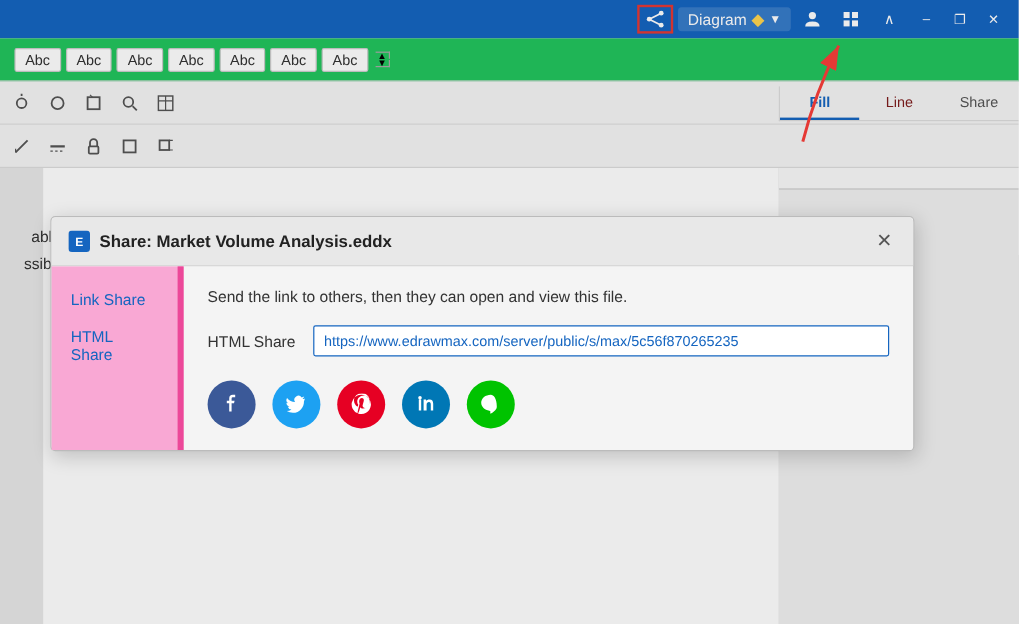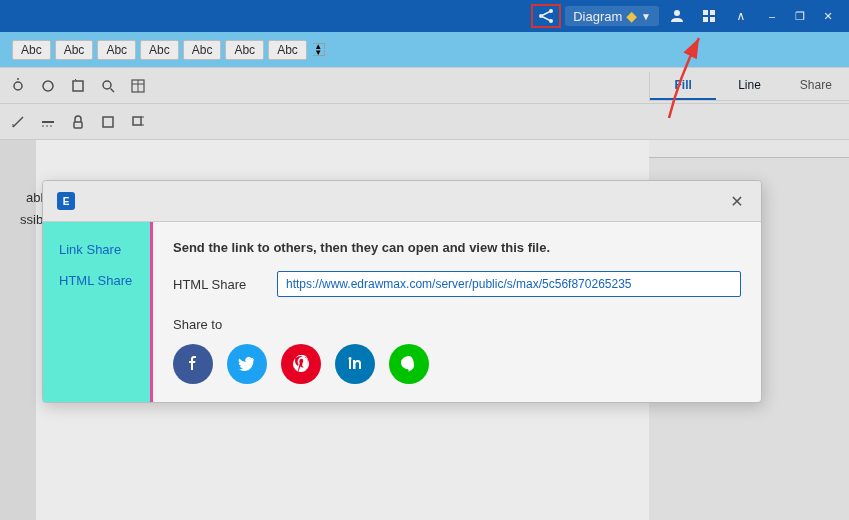--- a/index.html
+++ b/index.html
@@ -117,21 +117,21 @@
       border-right: 1px solid #ddd;
       display: flex;
       flex-direction: column;
       align-items: center;
       padding-top: 4px;
       gap: 2px;
     }
 
     
     .abc-row {
-      background: #7dd3fc;
+      background: #22c55e;
       border-bottom: 1px solid #ddd;
       height: 36px;
       display: flex;
       align-items: center;
       padding: 0 4px;
       gap: 4px;
     }
     .abc-btn {
       padding: 2px 8px;
       border: 1px solid #ccc;
@@ -191,40 +191,39 @@
       align-items: center;
       justify-content: center;
     }
 
     .dialog-body {
       padding: 0;
       display: flex;
     }
     .dialog-sidebar {
       width: 110px;
-      border-right: 3px solid #ec4899;
+      border-right: 5px solid #ec4899;
       padding: 12px 0;
-      background: #5eead4;
+      background: #f9a8d4;
     }
     .dialog-sidebar-item {
       padding: 8px 16px;
       cursor: pointer;
       color: #1565c0;
       font-size: 13px;
     }
 
     .dialog-content {
       flex: 1;
       padding: 18px 20px;
     }
     .dialog-desc {
       font-size: 13px;
       color: #333;
       margin-bottom: 16px;
-      font-weight: bold;
     }
     .html-share-row {
       display: flex;
       align-items: center;
       gap: 8px;
       margin-bottom: 20px;
     }
     .html-share-label {
       font-size: 13px;
       color: #333;
@@ -234,21 +233,20 @@
     .url-input {
       flex: 1;
       border: 1px solid #1565c0;
       border-radius: 2px;
       padding: 5px 8px;
       font-size: 12px;
       color: #1565c0;
       background: #fff;
       outline: none;
       cursor: pointer;
-      margin-left: 16px;
     }
     .copy-link-btn {
       background: #1565c0;
       color: #fff;
       border: none;
       border-radius: 3px;
       padding: 7px 16px;
       font-size: 13px;
       cursor: pointer;
       white-space: nowrap;
@@ -439,21 +437,21 @@
   <div class="icon-btn">
     <svg width="16" height="16" viewBox="0 0 16 16">
       <rect x="2" y="2" width="12" height="12" fill="none" stroke="#555" stroke-width="1.2"></rect>
       <line x1="2" y1="6" x2="14" y2="6" stroke="#555" stroke-width="1"></line>
       <line x1="8" y1="2" x2="8" y2="14" stroke="#555" stroke-width="1"></line>
     </svg>
   </div>
 
   <div style="position:absolute; right:0; top:72px; width:200px; background:#f5f5f5; border-left:1px solid #ddd; border-bottom:1px solid #ddd; display:flex;">
     <div style="flex:1; text-align:center; padding:6px 0; font-size:12px; font-weight:600; color:#1565c0; border-bottom:2px solid #1565c0; cursor:pointer;">Fill</div>
-    <div style="flex:1; text-align:center; padding:6px 0; font-size:12px; color:#0f172a; cursor:pointer; border-bottom:2px solid transparent;">Line</div>
+    <div style="flex:1; text-align:center; padding:6px 0; font-size:12px; color:#7f1d1d; cursor:pointer; border-bottom:2px solid transparent;">Line</div>
     <div style="flex:1; text-align:center; padding:6px 0; font-size:12px; color:#555; cursor:pointer; border-bottom:2px solid transparent;">Share</div>
   </div>
 </div>
 
 <div class="toolbar-row2">
   <div class="icon-btn">
     <svg width="16" height="16" viewBox="0 0 16 16">
       <line x1="3" y1="13" x2="13" y2="3" stroke="#555" stroke-width="1.5"></line>
       <line x1="3" y1="13" x2="3" y2="10" stroke="#555" stroke-width="1"></line>
     </svg>
@@ -531,40 +529,40 @@
 </div>
 
 <div class="dialog">
   <div class="dialog-title">
     <div class="dialog-title-text">
 
       <svg width="18" height="18" viewBox="0 0 18 18">
         <rect width="18" height="18" rx="3" fill="#1565c0"></rect>
         <text x="9" y="13" text-anchor="middle" fill="white" font-size="10" font-weight="bold">E</text>
       </svg>
+      <span>Share: Market Volume Analysis.eddx</span>
     </div>
     <button class="dialog-close">✕</button>
   </div>
 
   <div class="dialog-body">
 
     <div class="dialog-sidebar">
       <div class="dialog-sidebar-item">Link Share</div>
       <div class="dialog-sidebar-item">HTML Share</div>
     </div>
 
     <div class="dialog-content">
       <p class="dialog-desc">Send the link to others, then they can open and view this file.</p>
 
       <div class="html-share-row">
         <span class="html-share-label">HTML Share</span>
         <input type="text" class="url-input" readonly="" value="https://www.edrawmax.com/server/public/s/max/5c56f870265235" style="">
       </div>
 
-      <div class="share-to-label">Share to</div>
       <div class="social-icons-row">
         <div class="social-icon social-facebook" title="Facebook">
           <svg width="18" height="18" viewBox="0 0 18 18" fill="white">
             <path d="M10 3h2V1h-2a3 3 0 0 0-3 3v2H5v2h2v7h2V8h2l.5-2H9V4a1 1 0 0 1 1-1z"></path>
           </svg>
         </div>
         <div class="social-icon social-twitter" title="Twitter">
           <svg width="18" height="18" viewBox="0 0 18 18" fill="white">
             <path d="M16 4a6.5 6.5 0 0 1-1.9.5A3.3 3.3 0 0 0 15.5 2.5a6.6 6.6 0 0 1-2.1.8A3.3 3.3 0 0 0 7.9 7a9.3 9.3 0 0 1-6.7-3.4 3.3 3.3 0 0 0 1 4.4A3.3 3.3 0 0 1 .7 7.6v.04a3.3 3.3 0 0 0 2.6 3.2 3.3 3.3 0 0 1-.87.12 3.3 3.3 0 0 1-.62-.06 3.3 3.3 0 0 0 3.1 2.3A6.6 6.6 0 0 1 1 14.5a9.3 9.3 0 0 0 5 1.5c6 0 9.3-5 9.3-9.3v-.42A6.6 6.6 0 0 0 16 4z"></path>
           </svg>

